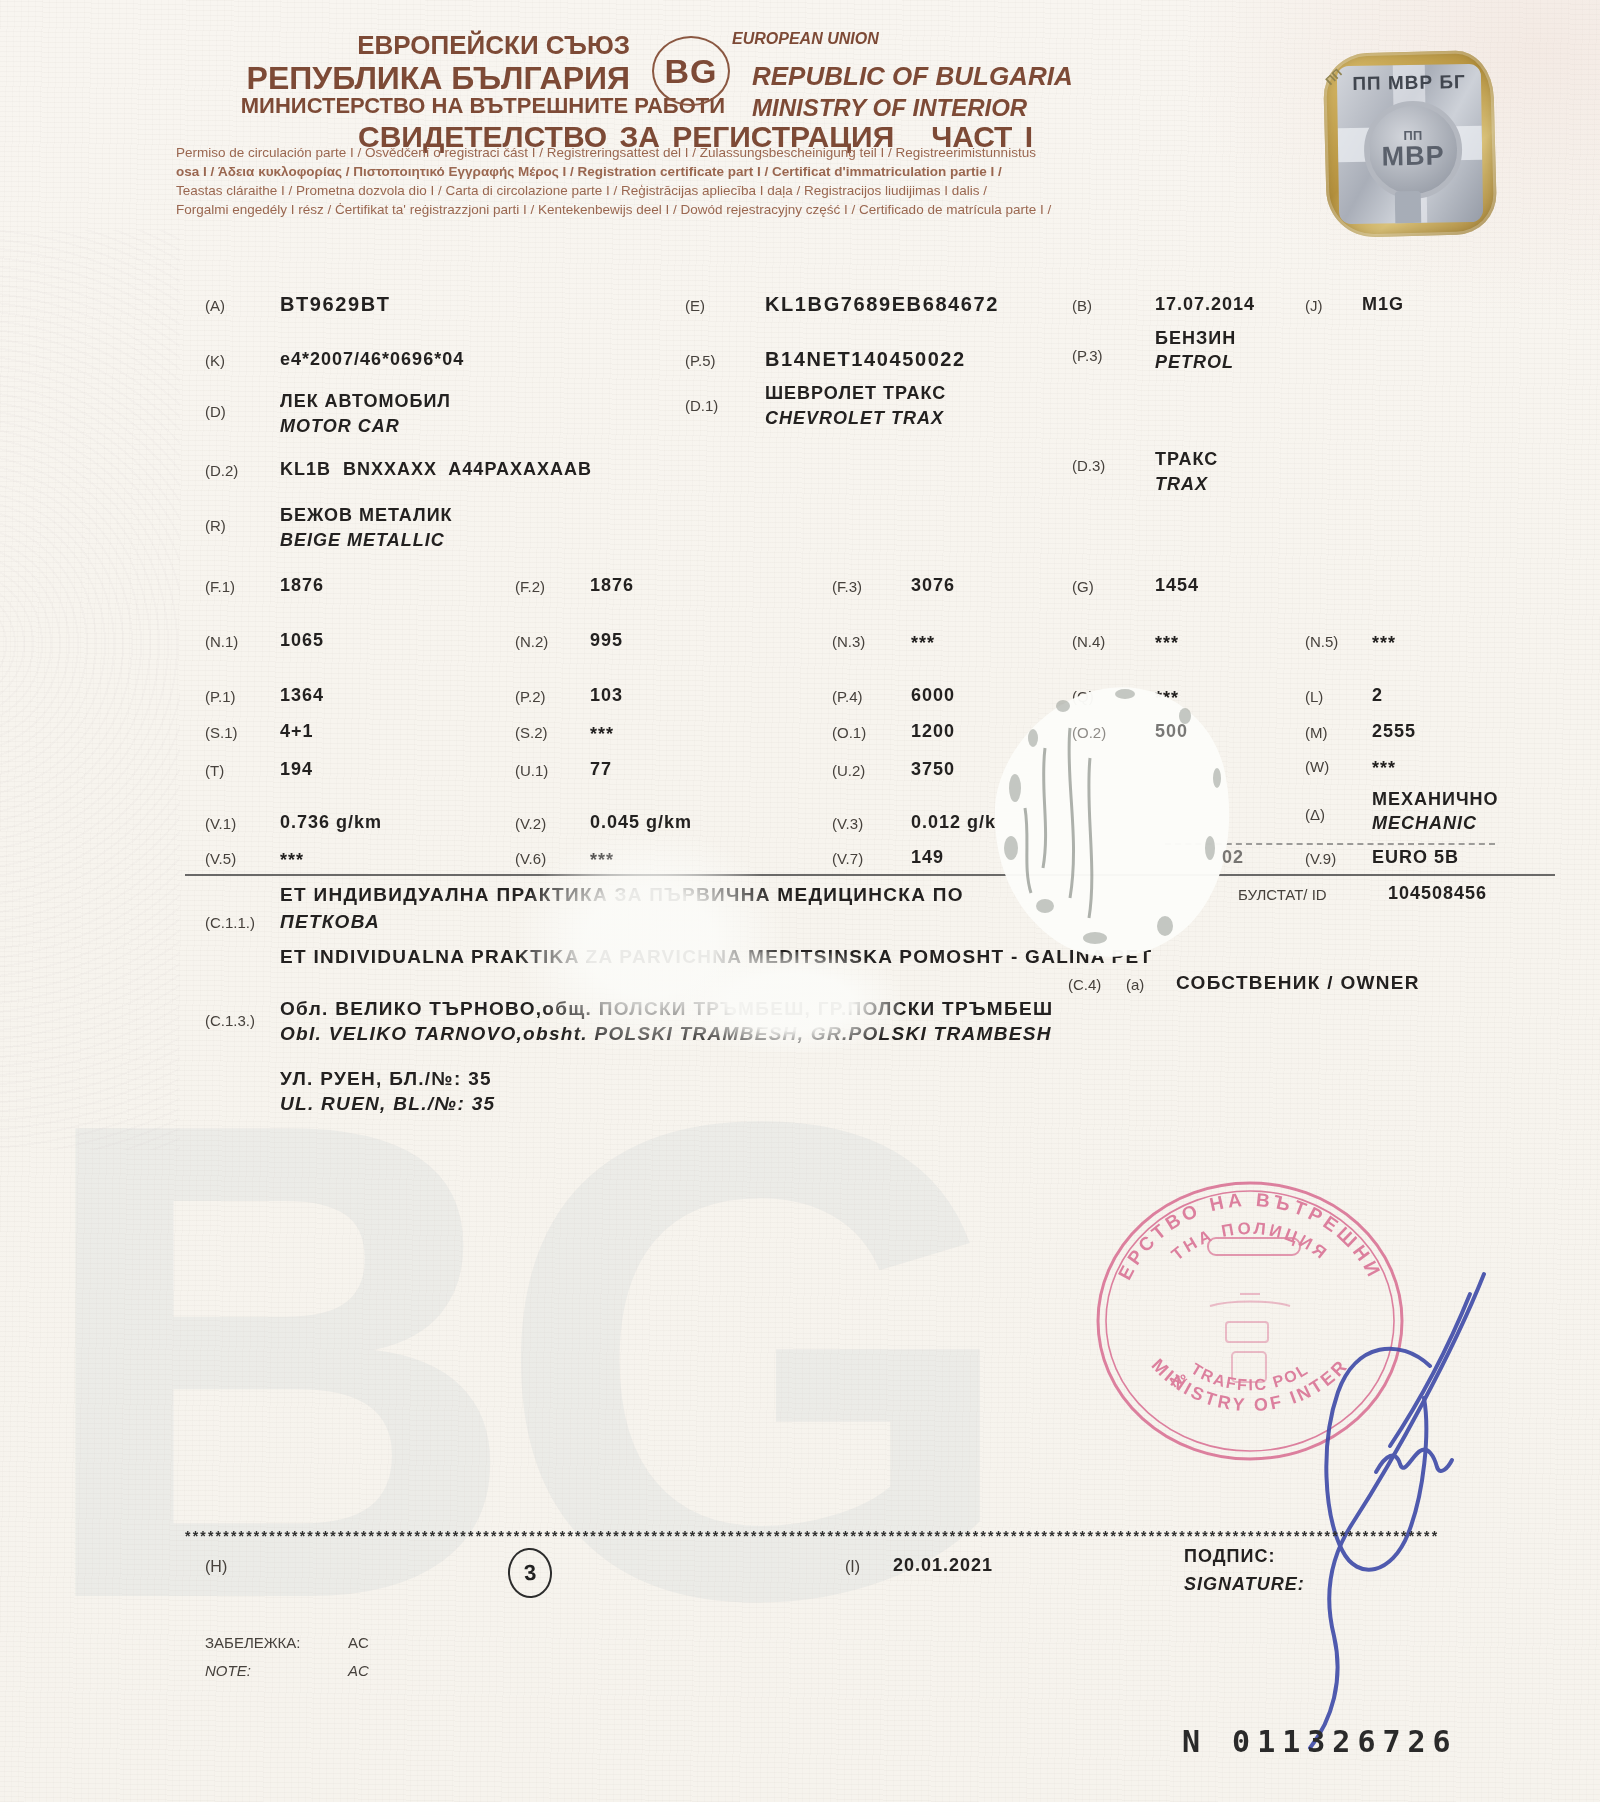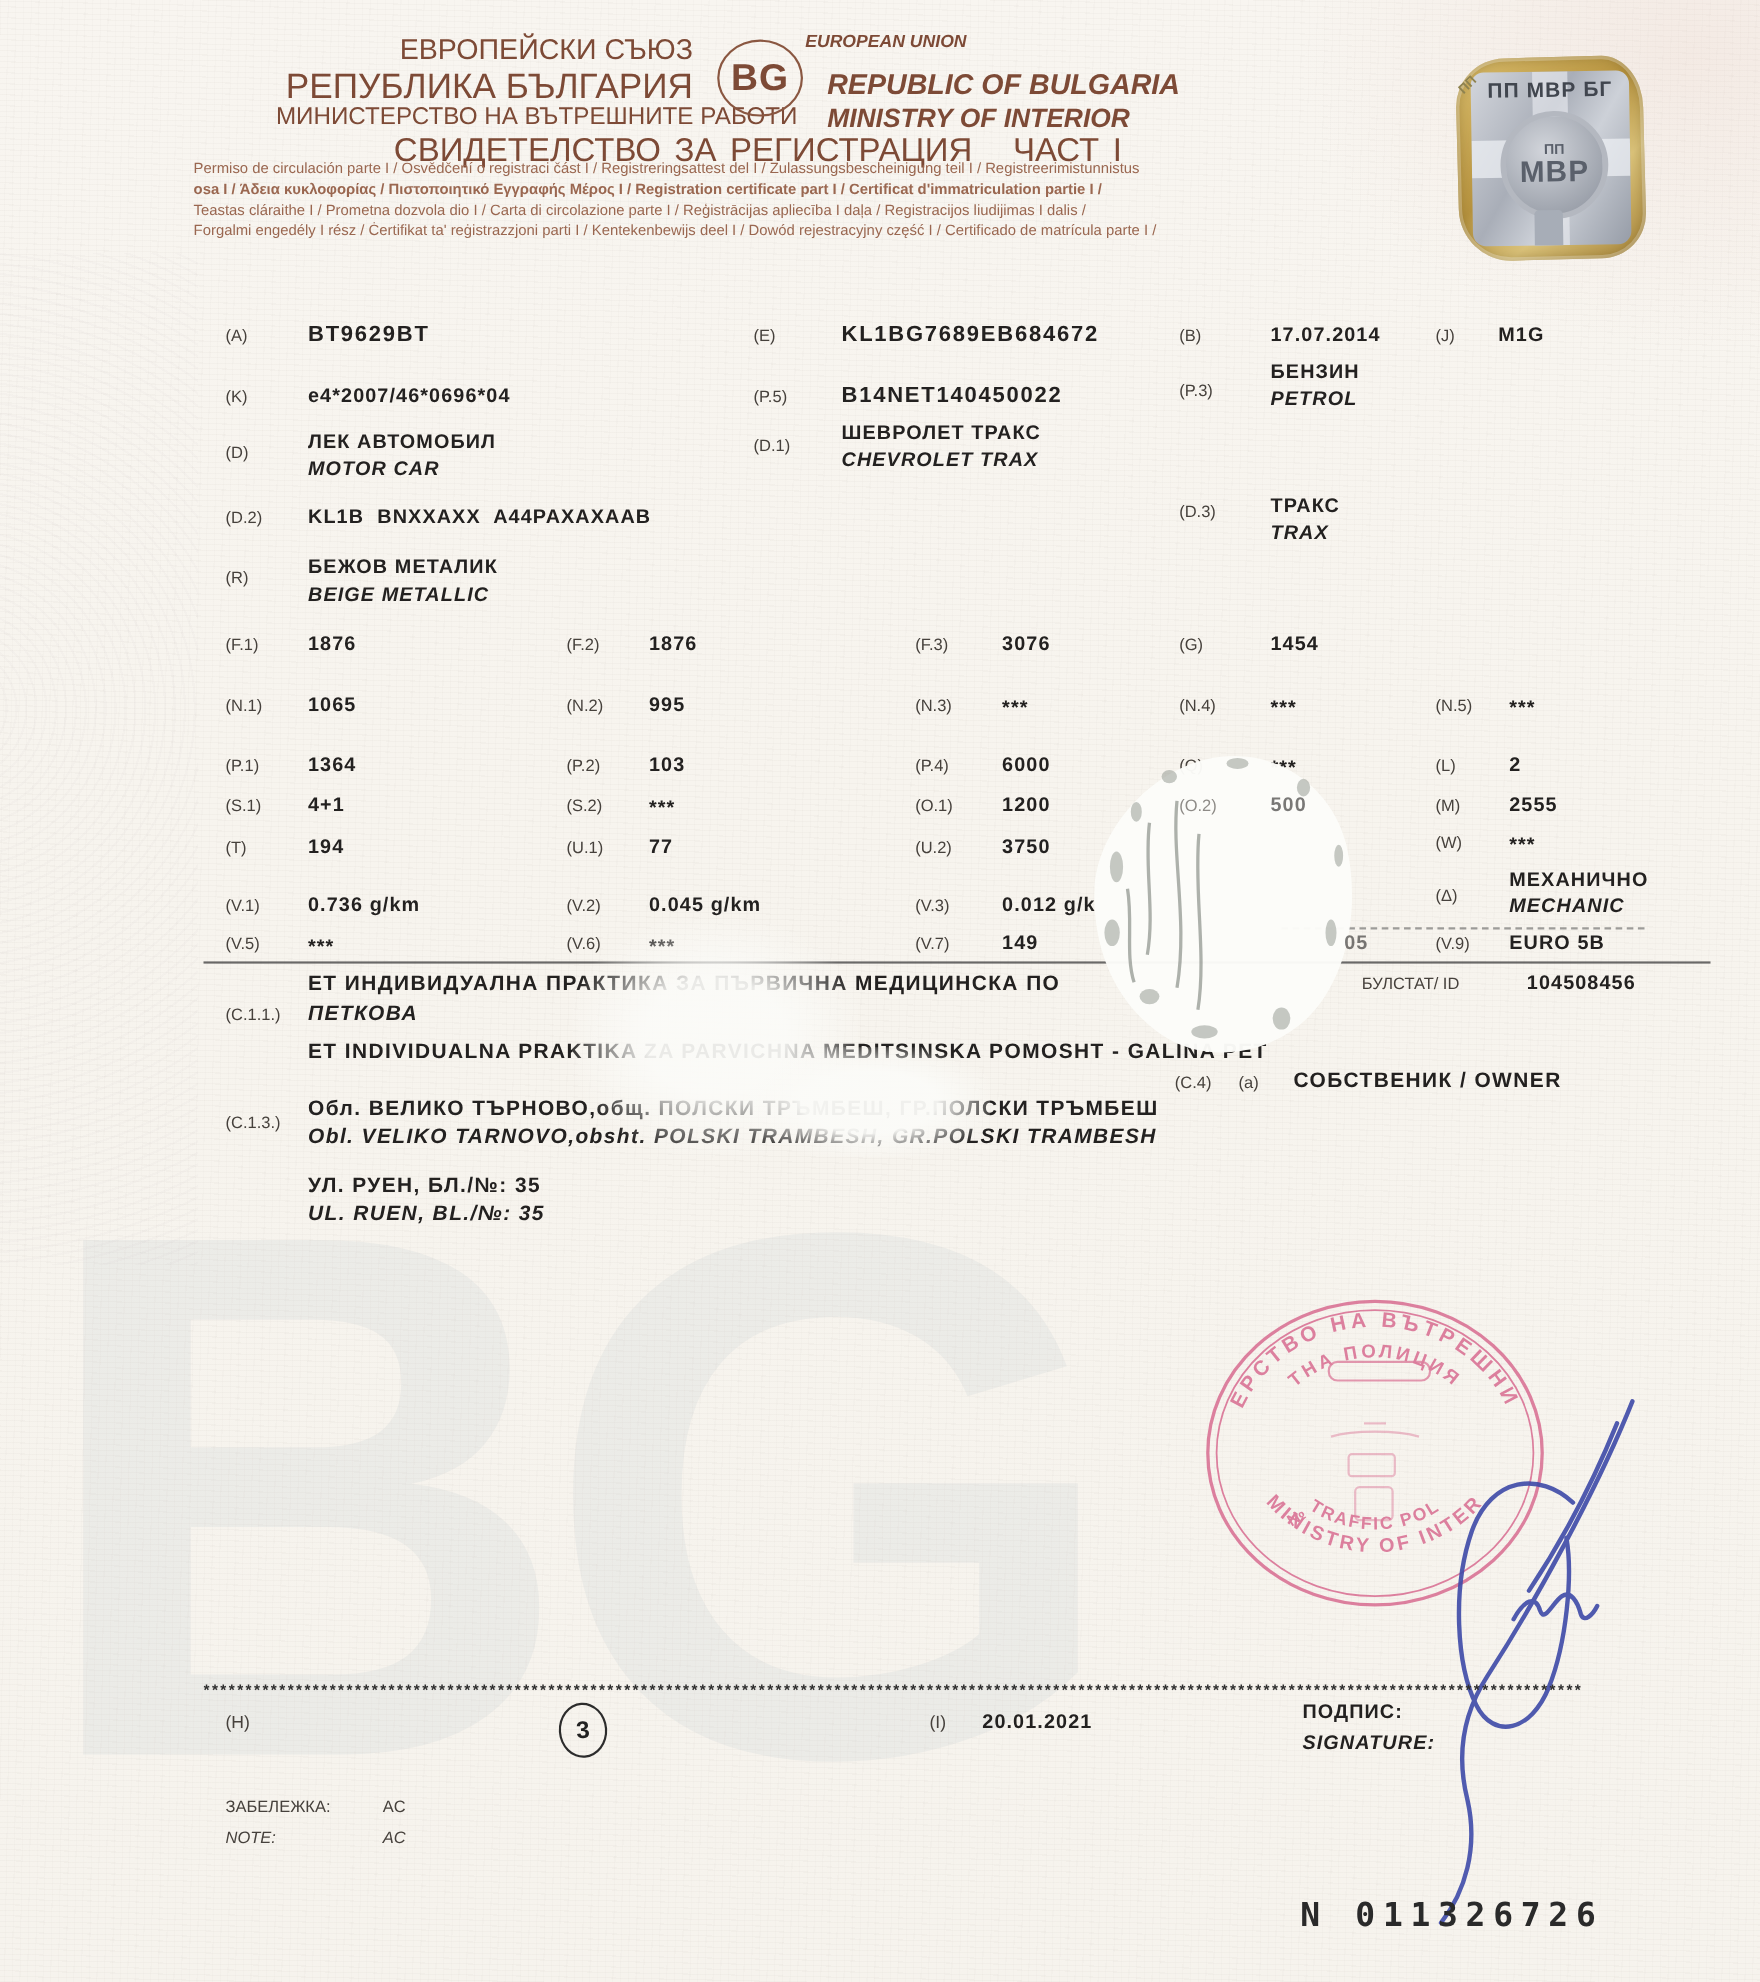--- a/index.html
+++ b/index.html
@@ -18,21 +18,21 @@
   .wm{position:absolute;left:30px;top:1020px;font-size:680px;font-weight:bold;line-height:1;
       letter-spacing:-28px;color:rgba(185,193,204,.17);pointer-events:none;}
   
   .t,.lab,.val{position:absolute;white-space:pre;}
   .lab{font-size:15px;color:#46413c;}
   .val{font-size:18px;font-weight:700;color:#232120;letter-spacing:1px;}
   .vin{font-size:20px;letter-spacing:1.6px;}
   .vi{font-style:italic;}
   .big{font-size:19px;letter-spacing:1.3px;}
   .dim{opacity:.6;}
-  .hdr{color:#7d4a36;font-weight:normal;text-align:center;}
+  .hdr{color:#7d4a36;font-weight:bold;text-align:center;}
   .hdr-i{color:#7d4a36;font-weight:bold;font-style:italic;}
   .ml{position:absolute;white-space:pre;font-size:13.5px;line-height:19px;color:#9a6750;}
   .bg-badge{position:absolute;left:652px;top:36px;width:74px;height:66px;border:2.5px solid #8a5741;
       border-radius:50%;display:flex;align-items:center;justify-content:center;
       color:#7d4a36;font-weight:bold;font-size:34px;letter-spacing:1px;}
   .rule{position:absolute;background:#3b3b3b;height:2px;opacity:.75;}
   .dashrule{position:absolute;border-top:2px dashed #555;opacity:.55;}
   .stars{position:absolute;left:185px;top:1528px;width:1372px;overflow:hidden;white-space:nowrap;
       font-size:14px;font-weight:bold;color:#2e2e2e;letter-spacing:2.2px;}
   .circle3{position:absolute;left:508px;top:1548px;width:40px;height:46px;border:2px solid #2c2c2c;
@@ -252,21 +252,21 @@
         <path d="M60,80 C55,120 65,160 58,200"></path>
         <path d="M85,60 C80,110 95,170 85,230"></path>
         <path d="M40,140 C45,170 38,200 46,225"></path>
         <path d="M105,90 C100,140 112,200 104,250"></path>
       </g>
     </svg>
   </div>
 
   <span class="lab dim" style="left:1072px;top:724px">(O.2)</span>
   <span class="val dim" style="left:1155px;top:721px">500</span>
-  <span class="val dim" style="left:1222px;top:847px">05</span>
+  <span class="val dim" style="left:1222px;top:847px">02</span>
 
   <div class="t" style="left:1090px;top:1140px;">
     <svg width="320" height="290" viewBox="0 0 320 290" style="opacity:.72">
       <defs>
         <path id="arcT" d="M 30,150 A 130,120 0 0 1 290,150"></path>
         <path id="arcTi" d="M 58,150 A 102,92 0 0 1 262,150"></path>
         <path id="arcB" d="M 36,138 A 126,118 0 0 0 284,138"></path>
         <path id="arcBi" d="M 64,144 A 98,88 0 0 0 256,144"></path>
       </defs>
       <ellipse cx="160" cy="145" rx="152" ry="138" fill="none" stroke="#d35480" stroke-width="3"></ellipse>

